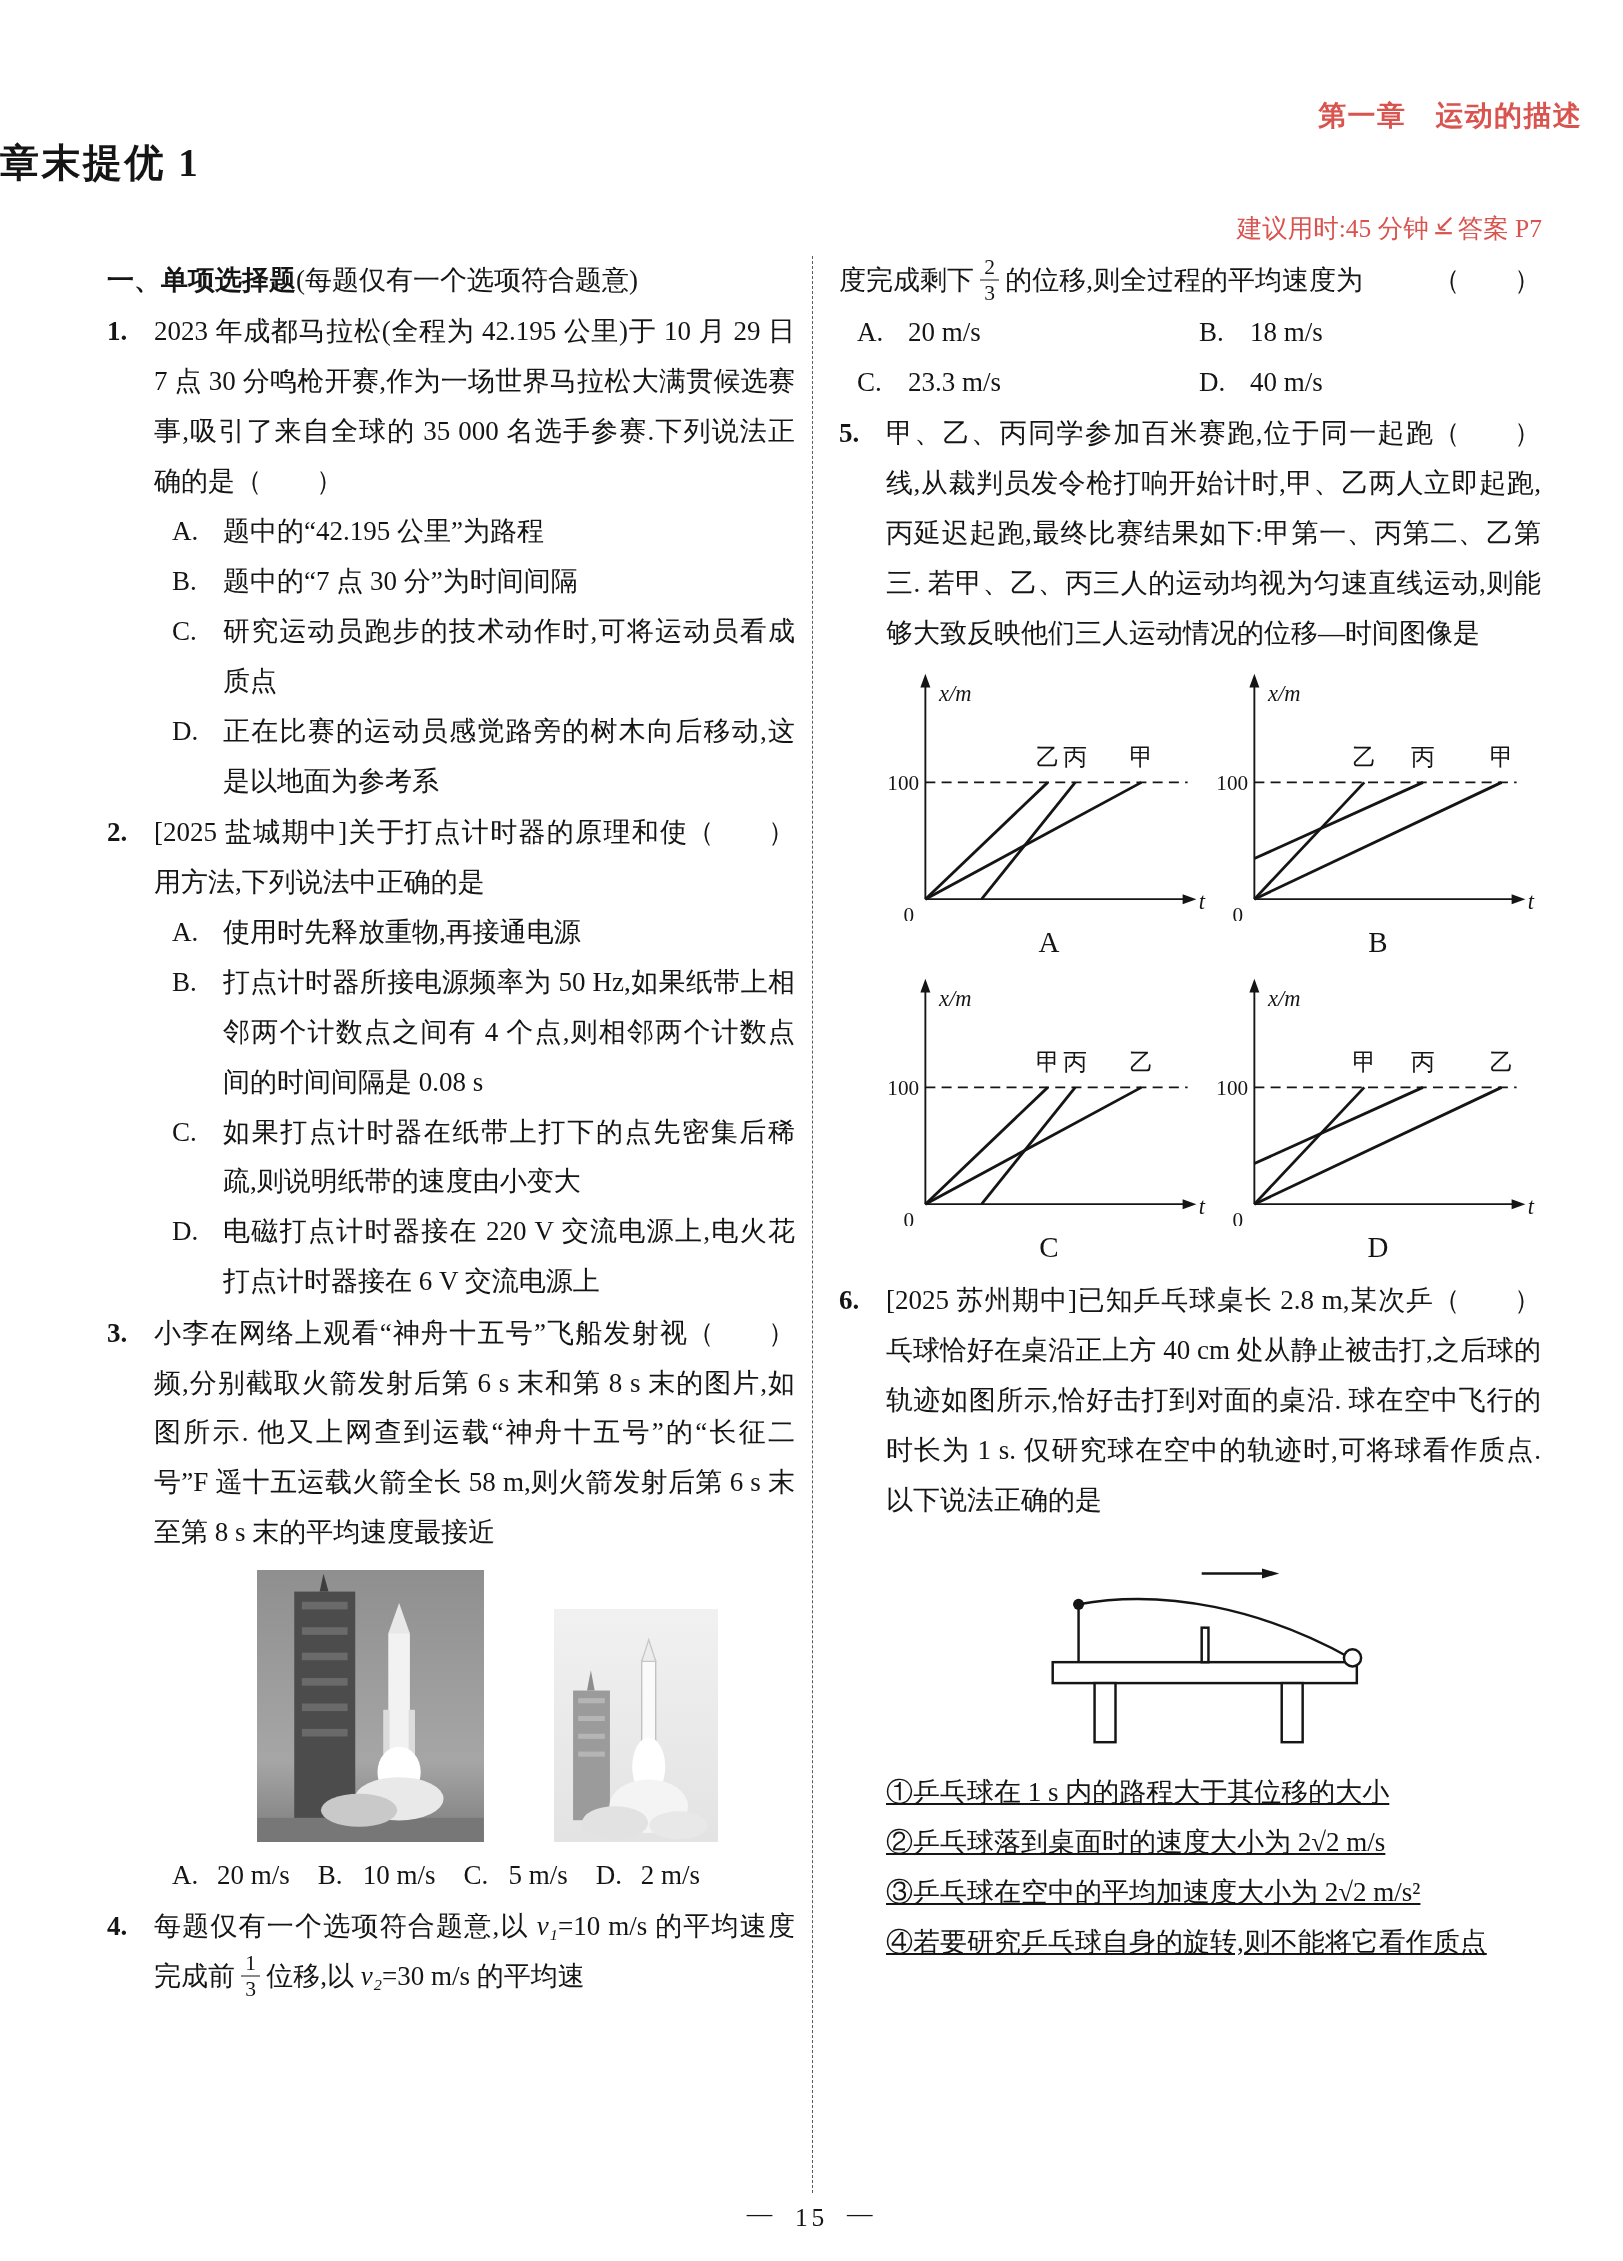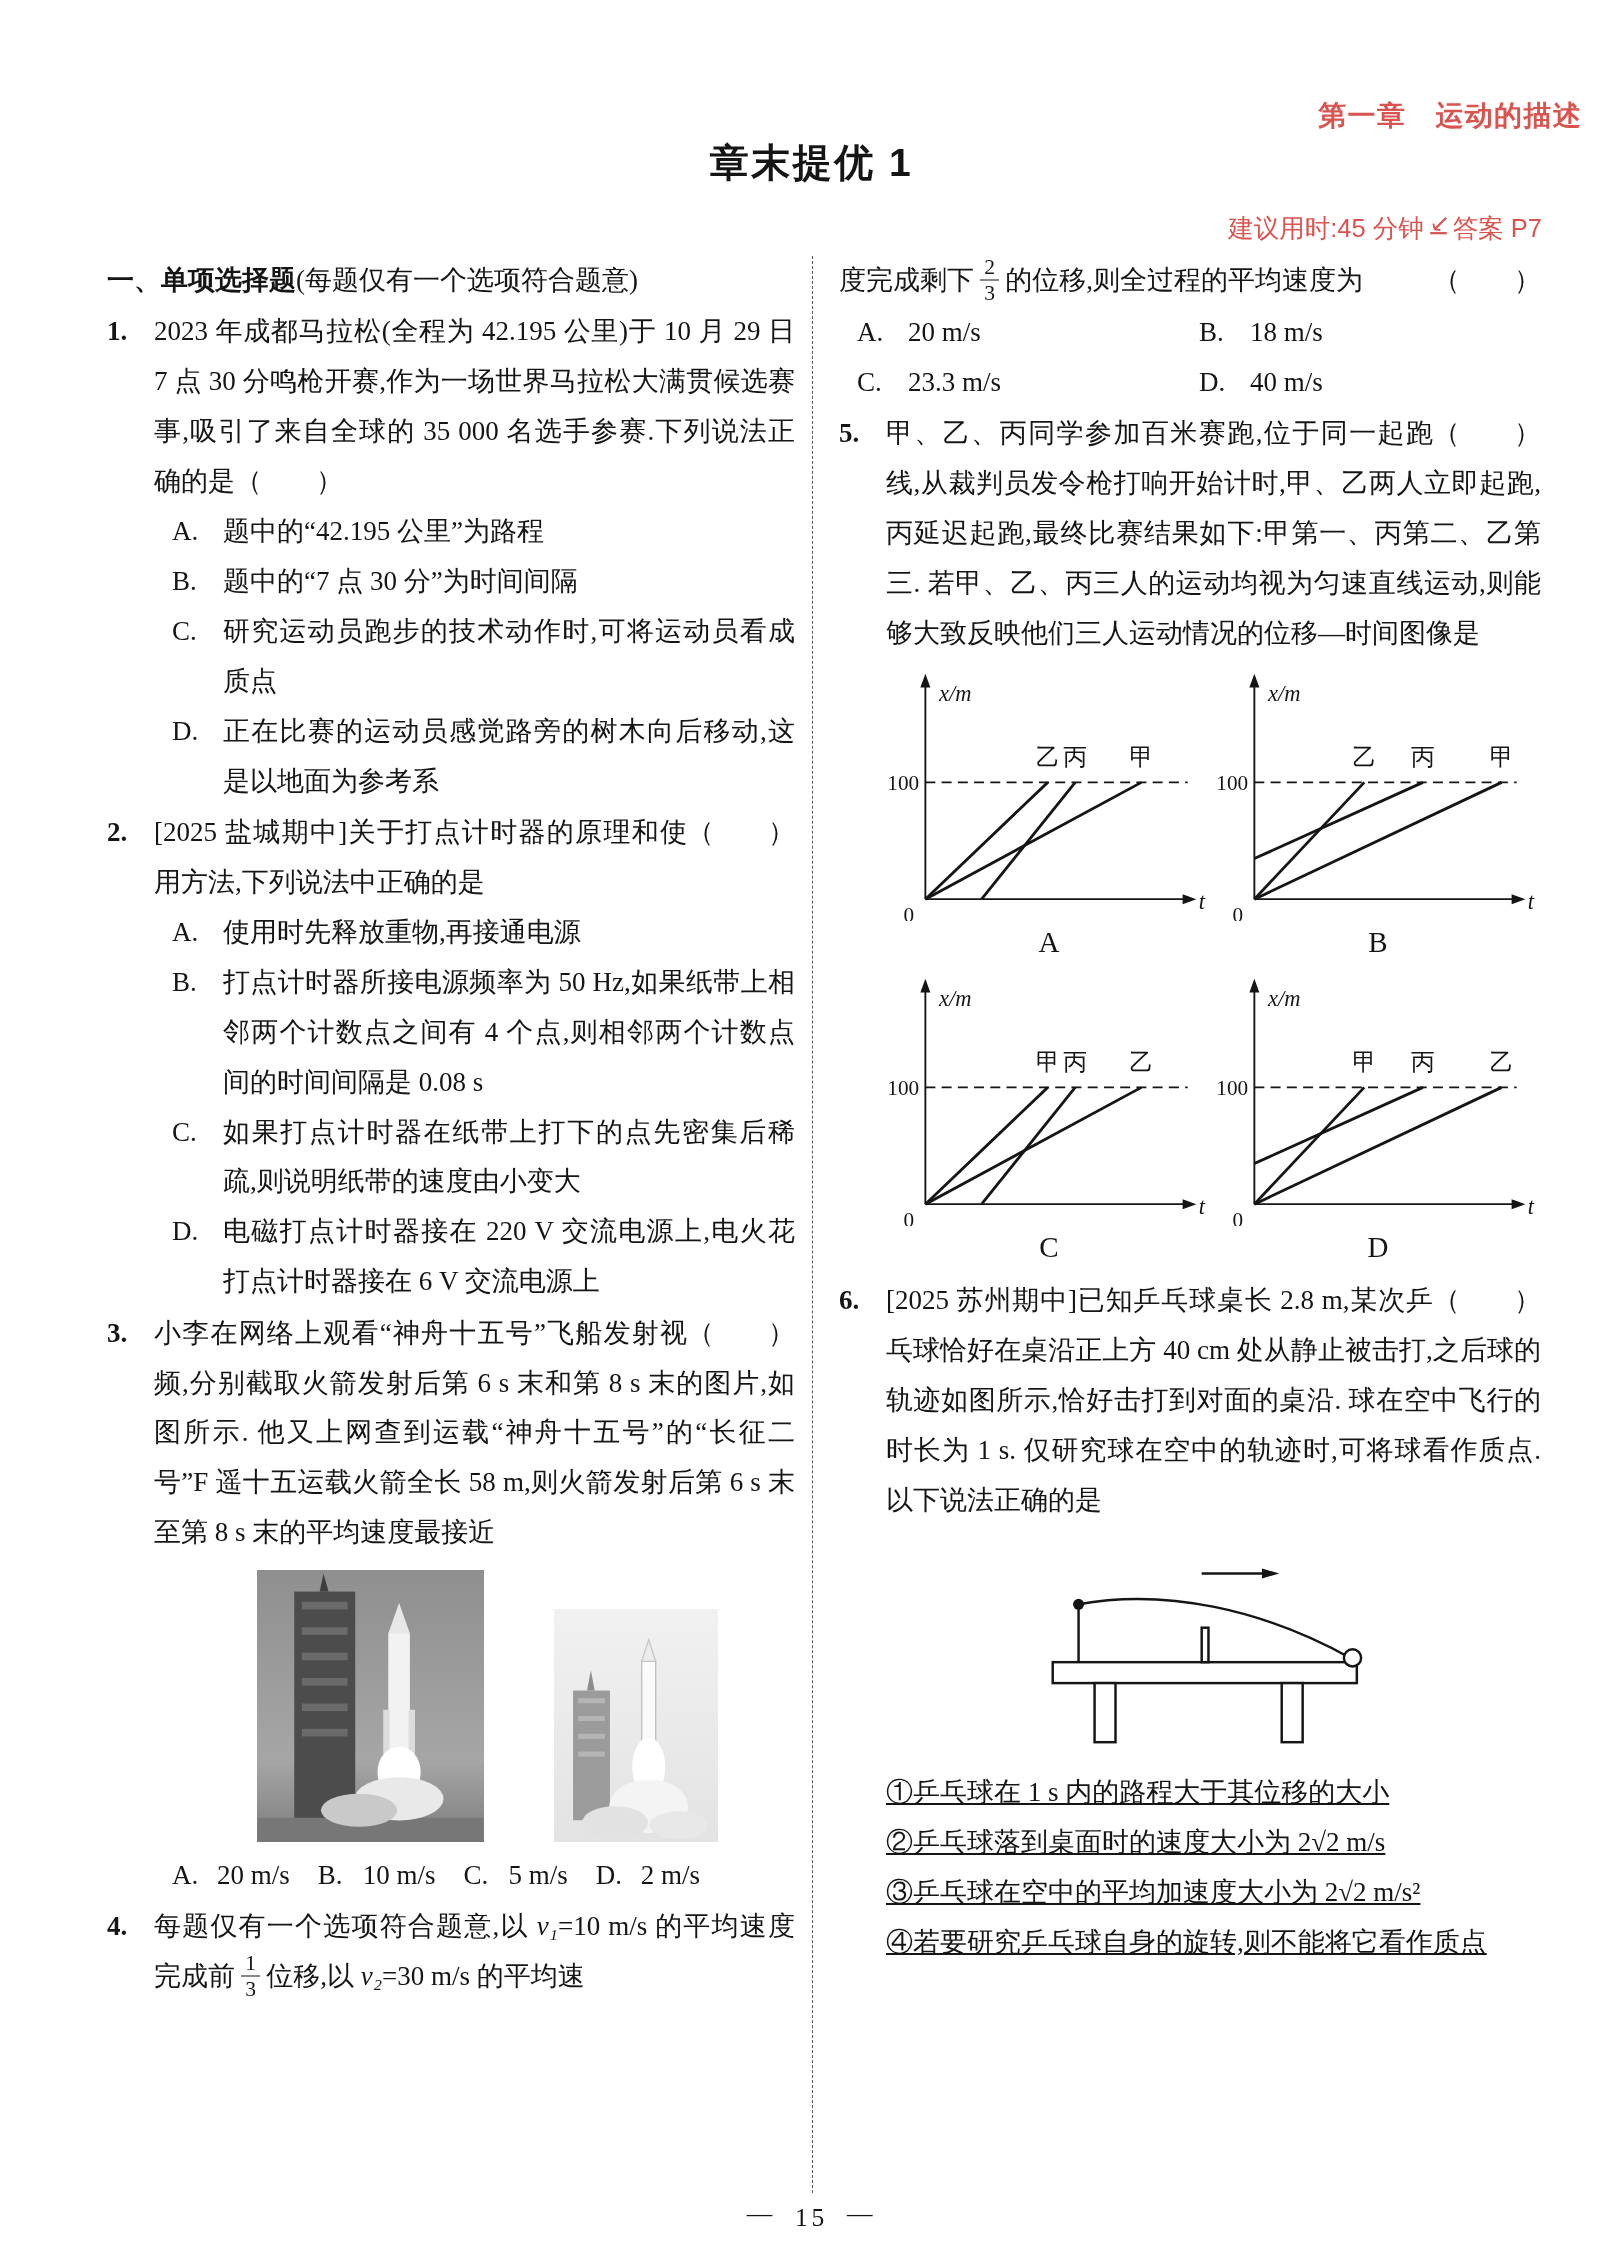--- a/index.html
+++ b/index.html
@@ -1,24 +1,24 @@
 <!DOCTYPE html>
 <html style="font-size:10.2px"><head>
 <meta charset="utf-8">
 <style>
   html,body{margin:0;padding:0;}
   body{
     width:1623px;height:2261px;position:relative;background:#ffffff;
     font-family:"Liberation Serif","DejaVu Serif",serif;
     font-size:27px;color:#151515;line-height:1.85;
   }
-  .sans{font-family:Liberation Sans, sans-serif;}
+  .sans{font-family:Liberation Serif, serif;}
   .red{color:#d9534f;}
   .chapter-header{position:absolute;top:90px;right:41px;font-size:28px;font-weight:bold;letter-spacing:1.3px;}
-  .page-title{position:absolute;top:127px;left:0;width:100%;text-align:center;font-size:39px;font-weight:bold;letter-spacing:2.5px;}
+  .page-title{position:absolute;top:127px;left:0;width:100%;font-size:39px;font-weight:bold;letter-spacing:2.5px;}
   .subtitle{position:absolute;top:205px;right:81px;font-size:25.5px;display:flex;align-items:center;gap:3px;}
   .col{position:absolute;top:256px;}
   .col-left{left:107px;width:688px;}
   .col-right{left:839px;width:702px;}
   .divider{position:absolute;left:812px;top:256px;height:1937px;border-left:1.9px dashed #5a5a5a;}
   .footer{position:absolute;top:2194px;left:0;width:100%;text-align:center;font-size:25.5px;letter-spacing:3.8px;}
   .footer .bar{display:inline-block;margin:0 19px;transform:translateY(-3.8px);}
   .section-title{font-size:27px;}
   .section-title .b{font-weight:bold;font-family:"Liberation Sans","DejaVu Sans",sans-serif;}
   .q{display:flex;align-items:flex-start;margin-top:1.3px;}

